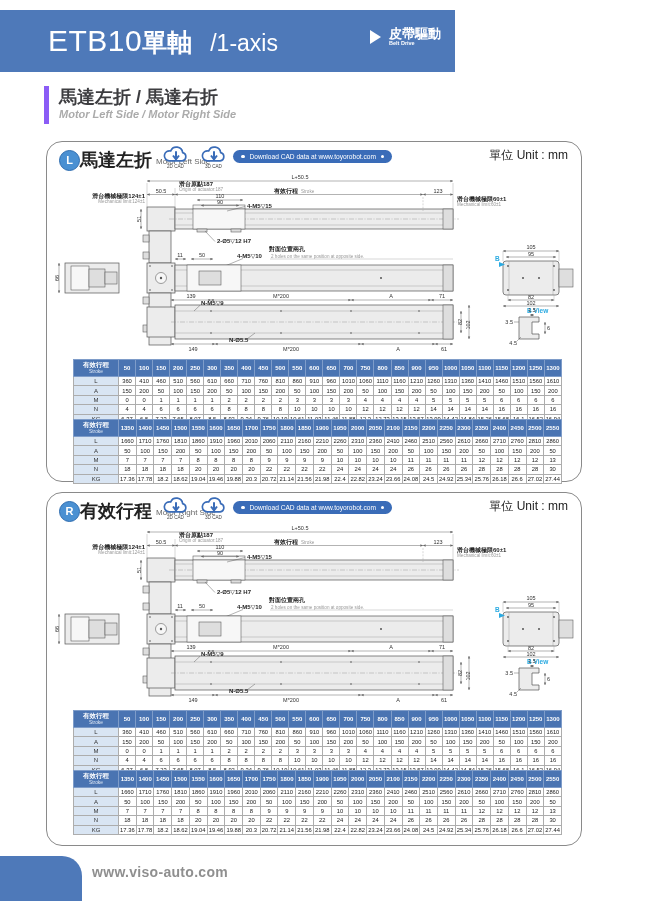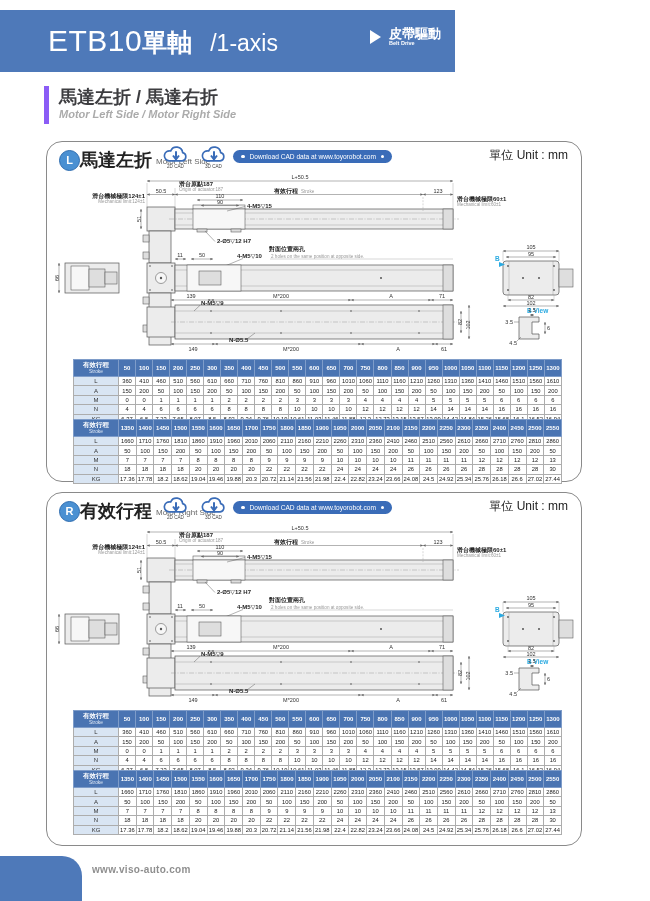--- a/index.html
+++ b/index.html
@@ -42,21 +42,21 @@
   
   table{width:100%;border-collapse:collapse;table-layout:fixed;}
   th,td{padding:0;text-align:center;overflow:hidden;white-space:nowrap;}
   thead th{background:#4a74b2;color:#fff;border:0.5px solid #7e9cc9;height:16px;font-size:6px;font-weight:bold;}
   thead th.shead{width:44px;}
   .shead .zh{font-size:6.5px;line-height:8px;} .shead .en{font-size:4.8px;font-weight:normal;line-height:6px;color:#dfe8f5;}
   tbody td{border:0.5px solid #adadad;height:8.4px;font-size:5.8px;color:#222;background:#fff;}
   tbody td.rlabel{background:#d9e5f3;font-size:6px;color:#333;}
   
   .fblock{position:absolute;left:0;bottom:0;width:82px;height:45px;background:#4e79b9;border-top-right-radius:20px;}
-  .furl{position:absolute;left:92px;top:864px;font-size:10px;font-weight:bold;color:#8f8f8f;letter-spacing:.3px;}
+  .furl{position:absolute;left:92px;top:864px;font-size:14px;font-weight:bold;color:#8f8f8f;letter-spacing:.3px;}
   
   .o  {fill:#ececec;stroke:#555;stroke-width:0.7;}
   .o2 {fill:#f7f7f7;stroke:#555;stroke-width:0.55;}
   .o3 {fill:#dedede;stroke:#555;stroke-width:0.55;}
   .ln {stroke:#888;stroke-width:0.35;fill:none;}
   .cl {stroke:#888;stroke-width:0.4;fill:none;stroke-dasharray:5 1.5 1 1.5;}
   .dim{stroke:#666;stroke-width:0.5;fill:none;marker-start:url(#ar);marker-end:url(#ar);}
   .ext{stroke:#999;stroke-width:0.4;fill:none;}
   .ldr{stroke:#555;stroke-width:0.45;fill:none;}
   text{font-family:"Liberation Sans","DejaVu Sans",sans-serif;}

